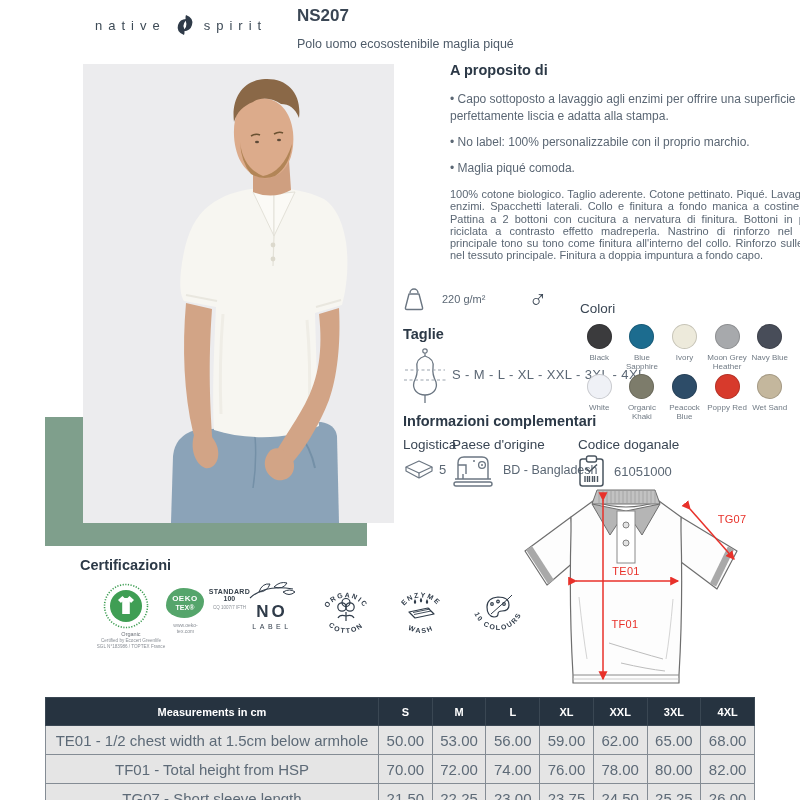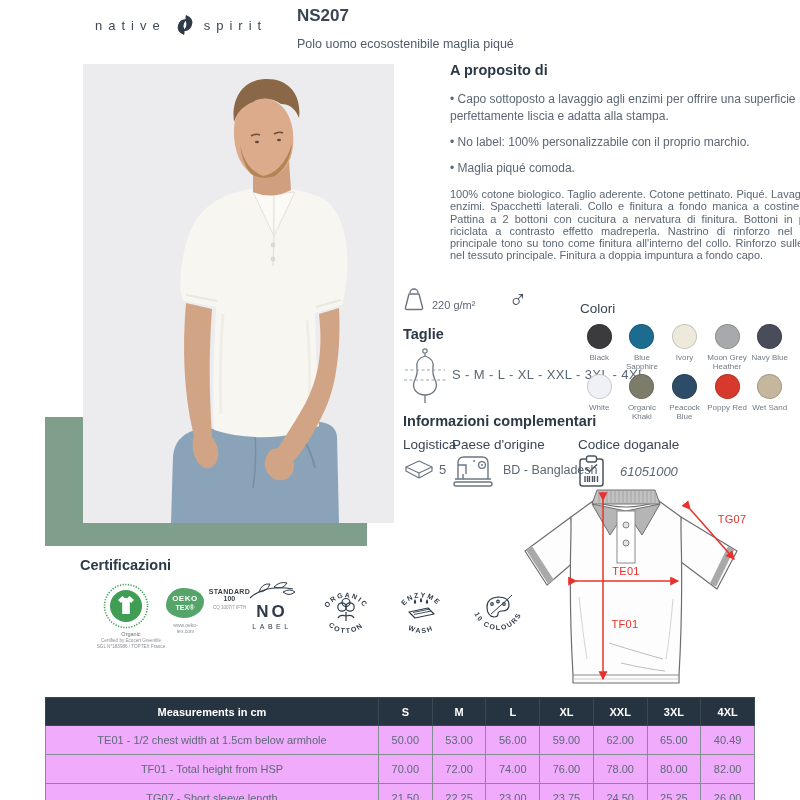--- a/index.html
+++ b/index.html
@@ -19,21 +19,21 @@
 
   
   .about{left:403px;top:62px;width:386px;margin-left:47px;}
   .h-bold{font-size:14.5px;font-weight:700;color:#2c3947;}
   .h-plain{font-size:13.5px;color:#3a4654;}
   .bullets{margin-top:13px;}
   .bullet{font-size:12px;color:#5b6774;line-height:1.42;margin-bottom:9px;}
   .bullet::before{content:"• ";}
   .para{margin-top:11px;font-size:11px;line-height:12.2px;color:#5b6774;text-align:justify;}
 
-  .weight-row{left:403px;top:286px;display:flex;align-items:flex-end;gap:7px;}
+  .weight-row{left:403px;top:286px;display:flex;align-items:center;gap:17px;}
   .weight-txt{font-size:11px;color:#5b6774;}
   .male{font-size:25px;color:#3a4654;margin-left:26px;line-height:1;font-weight:bold;}
 
   .taglie-h{left:403px;top:326px;}
   .mannequin-wrap{left:403px;top:348px;}
   .sizes-line{left:452px;top:367px;font-size:13px;color:#5b6774;letter-spacing:.4px;}
 
   .colori-h{left:580px;top:301px;}
   .swatches{left:578px;top:324px;width:213px;display:grid;grid-template-columns:repeat(5,42.6px);}
   .sw-cell{height:50px;text-align:center;}
@@ -41,21 +41,21 @@
   .sw-label{font-size:8px;color:#717b85;line-height:1.18;margin-top:4px;}
 
   .info-h{left:403px;top:413px;}
   .lbl-logistica{left:403px;top:437px;}
   .lbl-origine{left:452px;top:437px;}
   .lbl-customs{left:578px;top:437px;}
   .logistics-row{left:404px;top:459px;display:flex;align-items:center;gap:5px;}
   .qty{font-size:13px;color:#5b6774;}
   .origin-row{left:452px;top:451px;display:flex;align-items:center;gap:9px;}
   .origin-val{font-size:12.5px;color:#5b6774;}
-  .customs-row{left:578px;top:455px;display:flex;align-items:center;gap:15px;font-style:italic;}
+  .customs-row{left:578px;top:455px;display:flex;align-items:center;gap:9px;}
   .customs-val{font-size:13px;color:#5b6774;}
 
   
   .certs-h{left:80px;top:557px;}
   .cert-organic{left:103px;top:583px;width:56px;text-align:center;}
   .cert-organic-text{position:absolute;left:-24px;top:48px;width:104px;text-align:center;color:#8a8f96;}
   .co-l1{font-size:5.5px;color:#6b7077;}
   .co-l2{font-size:4.6px;margin-top:1px;}
   .cert-oeko{left:166px;top:588px;width:84px;}
   .oeko-row{display:flex;gap:5px;align-items:flex-start;}
@@ -77,21 +77,21 @@
   .stamp text{font-size:7px;letter-spacing:1.6px;fill:#2f3b49;font-weight:600;}
 
   
   .diagram{left:513px;top:487px;}
   .diagram .red-lbl{font-size:11px;fill:#e8312a;font-weight:500;letter-spacing:.3px;}
 
   
   .meas{position:absolute;left:45px;top:697px;width:710px;border-collapse:collapse;table-layout:fixed;}
   .meas col.c0{width:333px;}
   .meas th{background:#263340;color:#fff;font-weight:600;font-size:11px;height:25px;border:1px solid #3a4753;}
-  .meas td{border:1px solid #848c94;color:#5d6a77;font-size:11px;height:26px;text-align:center;background:#f0abfc;}
+  .meas td{border:1px solid #848c94;color:#5d6a77;font-size:15px;height:26px;text-align:center;background:#e5e5e5;}
   .meas tr{border:1px solid #848c94;}
 
   svg{display:block;}
 </style>
 </head>
 <body>
 
 <div class="page">
 
   <div class="abs logo">
@@ -421,21 +421,21 @@
     </thead>
     <tbody>
       <tr>
         <td>TE01 - 1/2 chest width at 1.5cm below armhole</td>
         <td>50.00</td>
         <td>53.00</td>
         <td>56.00</td>
         <td>59.00</td>
         <td>62.00</td>
         <td>65.00</td>
-        <td>40.49</td>
+        <td>68.00</td>
       </tr>
       <tr>
         <td>TF01 - Total height from HSP</td>
         <td>70.00</td>
         <td>72.00</td>
         <td>74.00</td>
         <td>76.00</td>
         <td>78.00</td>
         <td>80.00</td>
         <td>82.00</td>

